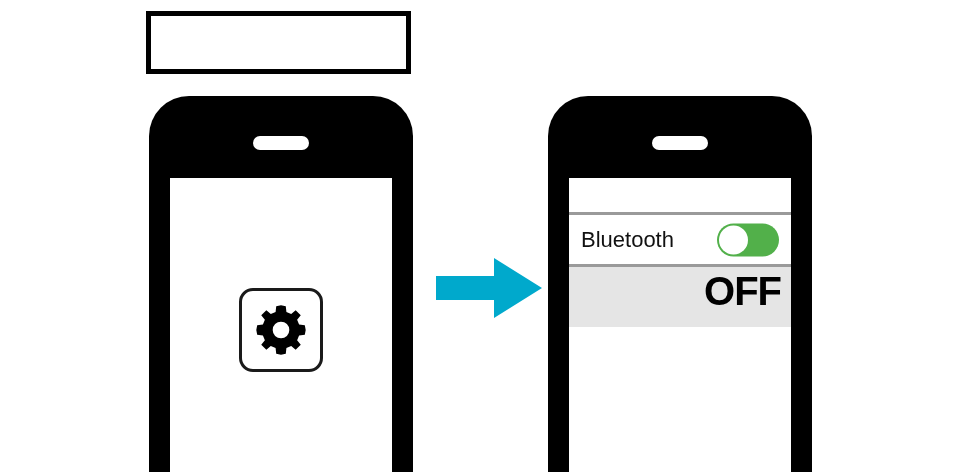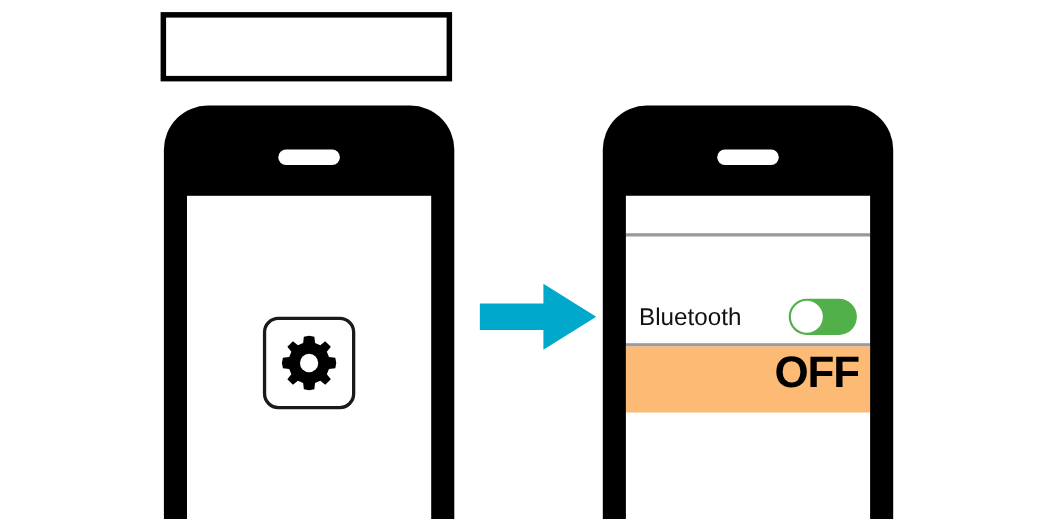--- a/index.html
+++ b/index.html
@@ -116,21 +116,20 @@
     background: #ffffff;
     border-bottom: 3px solid #9a9a9a;
   }
   .bt-row {
     position: relative;
     height: 49px;
     background: #ffffff;
     border-bottom: 3px solid #9a9a9a;
     display: flex;
     align-items: center;
-    margin-top: 48px;
   }
   .bt-label {
     margin-left: 12px;
     font-size: 22px;
     color: #111111;
     letter-spacing: 0px;
     white-space: nowrap;
   }
   .toggle {
     position: absolute;
@@ -147,21 +146,21 @@
     left: 2px;
     top: 2px;
     width: 29px;
     height: 29px;
     border-radius: 50%;
     background: #ffffff;
   }
   .off-area {
     position: relative;
     height: 60px;
-    background: #fdba74;
+    background: #e5e5e5;
   }
   .off-text {
     position: absolute;
     right: 10px;
     top: 4px;
     font-size: 40px;
     font-weight: bold;
     color: #000000;
     letter-spacing: -1px;
     line-height: 1;

